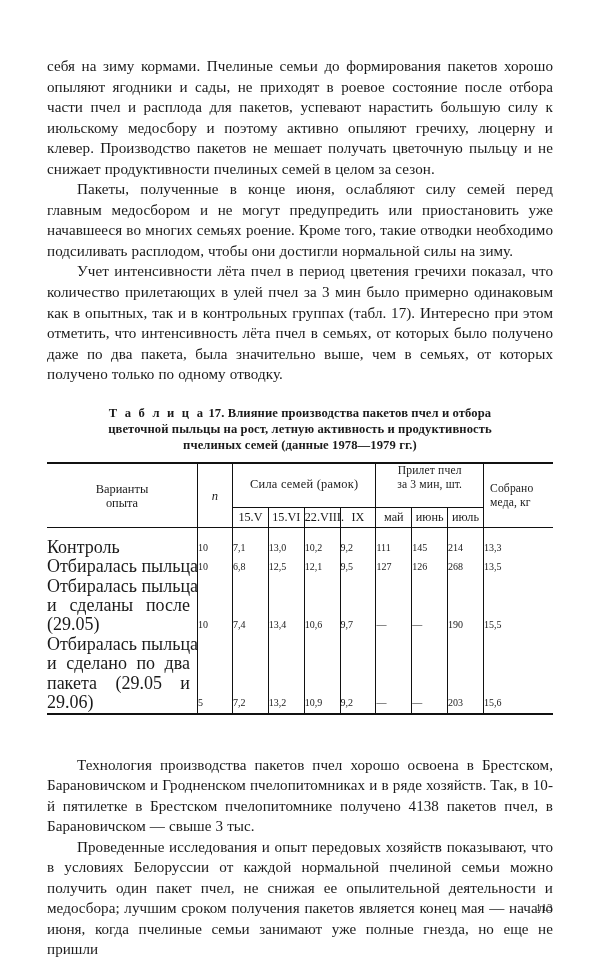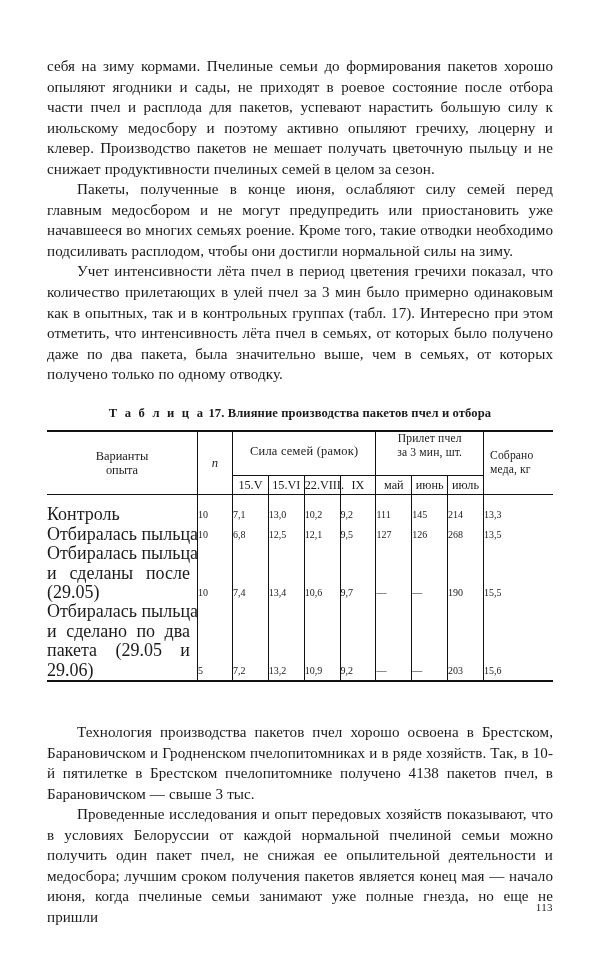--- a/index.html
+++ b/index.html
@@ -159,20 +159,22 @@
   <p class="body-text indent">Учет интенсивности лёта пчел в период цветения гречихи показал, что количество прилетающих в улей пчел за 3 мин было примерно одинаковым как в опытных, так и в контрольных группах (табл. 17). Интересно при этом отметить, что интенсивность лёта пчел в семьях, от которых было получено даже по два пакета, была значительно выше, чем в семьях, от которых получено только по одному отводку.</p>
 
   <div style="height:20px"></div>
 
   <div class="tbl-caption">
     <div>
       <span class="spaced">Т а б л и ц а</span>
       <span>17.</span>
       <span>Влияние производства пакетов пчел и отбора</span>
     </div>
+    <div>цветочной пыльцы на рост, летную активность и продуктивность</div>
+    <div>пчелиных семей (данные 1978—1979 гг.)</div>
   </div>
 
   <div class="tbl-wrap">
     <table class="data">
       <thead>
         <tr class="hrow">
           <th class="c-variant rule-top hdr-variant" rowspan="2">
             <span>Варианты</span><br>
             <span>опыта</span>
           </th>

